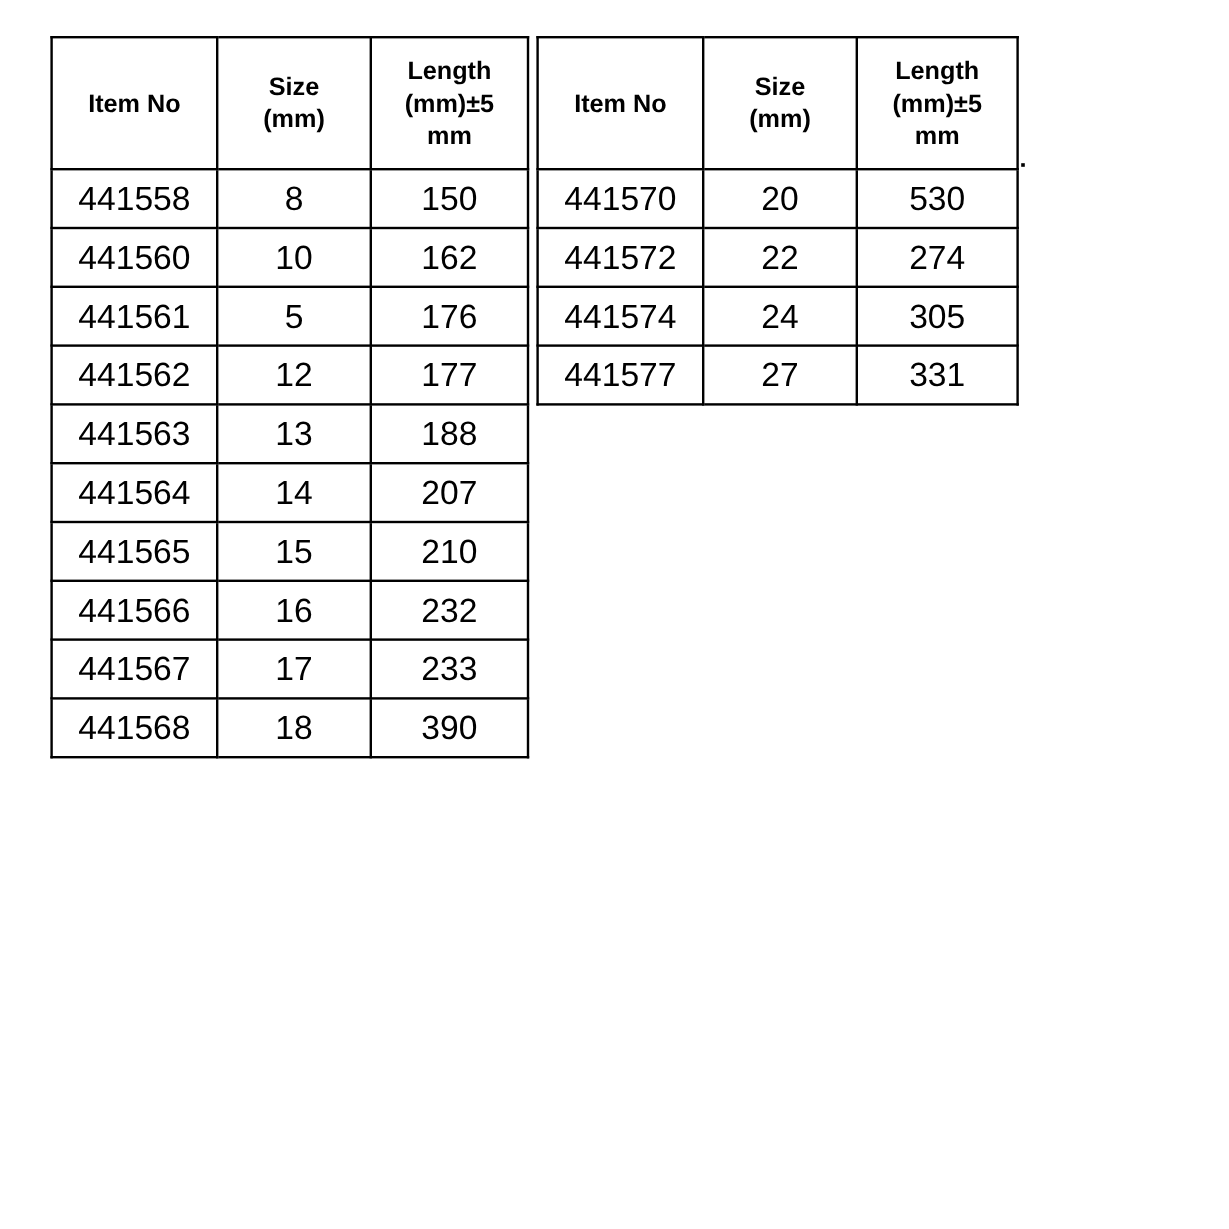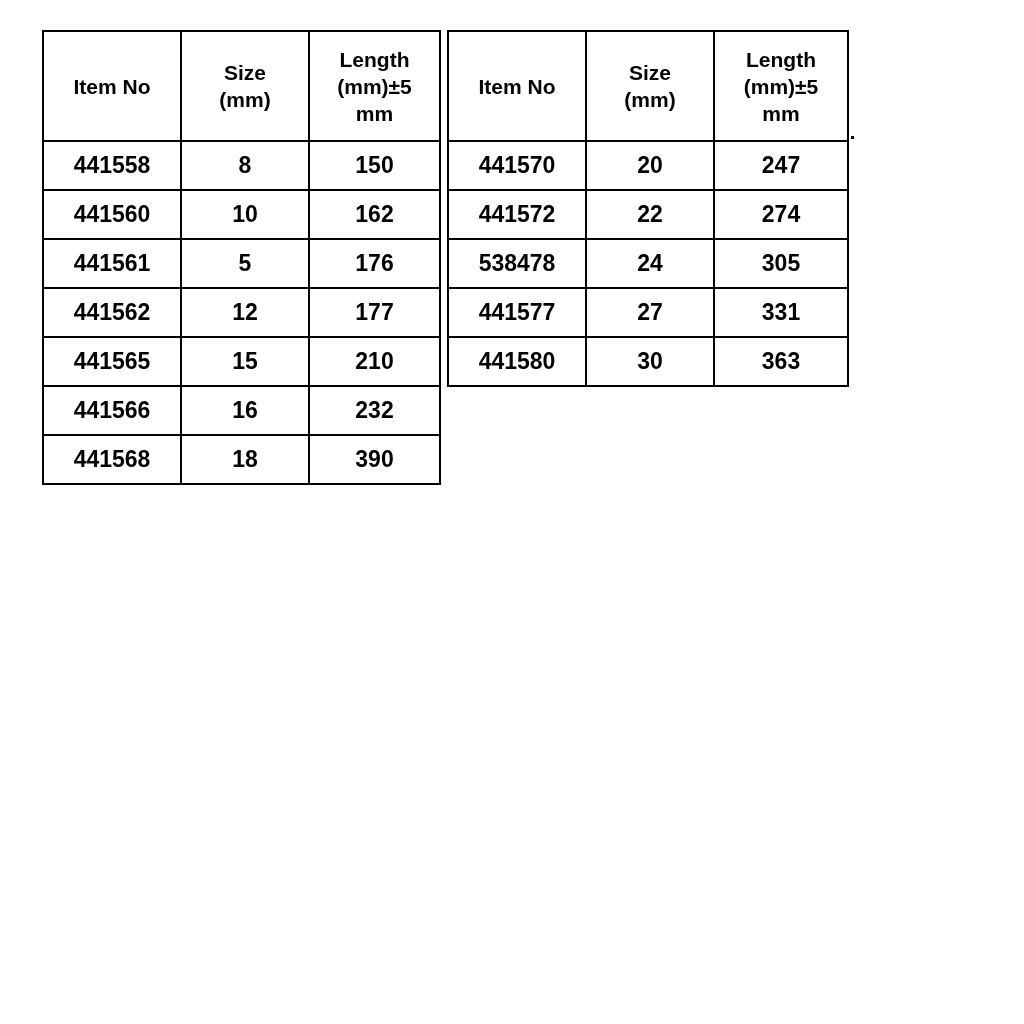--- a/index.html
+++ b/index.html
@@ -34,22 +34,22 @@
   }
 
   .spec-table th {
     font-weight: bold;
     font-size: 21px;
     line-height: 27px;
     height: 108px;
   }
 
   .spec-table td {
-    font-weight: bold;
-    font-size: 23px;
+    font-weight: normal;
+    font-size: 28px;
     height: 47px;
   }
 
   
   #table-left {
     left: 42px;
     top: 30px;
   }
   #table-left .col-item { width: 138px; }
   #table-left .col-size { width: 128px; }
@@ -115,28 +115,43 @@
         <td>441561</td>
         <td>5</td>
         <td>176</td>
       </tr>
       <tr>
         <td>441562</td>
         <td>12</td>
         <td>177</td>
       </tr>
       <tr>
+        <td>441563</td>
+        <td>13</td>
+        <td>188</td>
+      </tr>
+      <tr>
+        <td>441564</td>
+        <td>14</td>
+        <td>207</td>
+      </tr>
+      <tr>
         <td>441565</td>
         <td>15</td>
         <td>210</td>
       </tr>
       <tr>
         <td>441566</td>
         <td>16</td>
         <td>232</td>
+      </tr>
+      <tr>
+        <td>441567</td>
+        <td>17</td>
+        <td>233</td>
       </tr>
       <tr>
         <td>441568</td>
         <td>18</td>
         <td>390</td>
       </tr>
     </tbody>
   </table>
 
   <table class="spec-table" id="table-right">
@@ -158,40 +173,35 @@
           <span>Length</span><br>
           <span>(mm)±5</span><br>
           <span>mm</span>
         </th>
       </tr>
     </thead>
     <tbody>
       <tr>
         <td>441570</td>
         <td>20</td>
-        <td>247</td>
+        <td>530</td>
       </tr>
       <tr>
         <td>441572</td>
         <td>22</td>
         <td>274</td>
       </tr>
       <tr>
-        <td>538478</td>
+        <td>441574</td>
         <td>24</td>
         <td>305</td>
       </tr>
       <tr>
         <td>441577</td>
         <td>27</td>
         <td>331</td>
       </tr>
-      <tr>
-        <td>441580</td>
-        <td>30</td>
-        <td>363</td>
-      </tr>
     </tbody>
   </table>
 
   <div class="stray-dot"></div>
 
 </div>
 
 </body></html>

